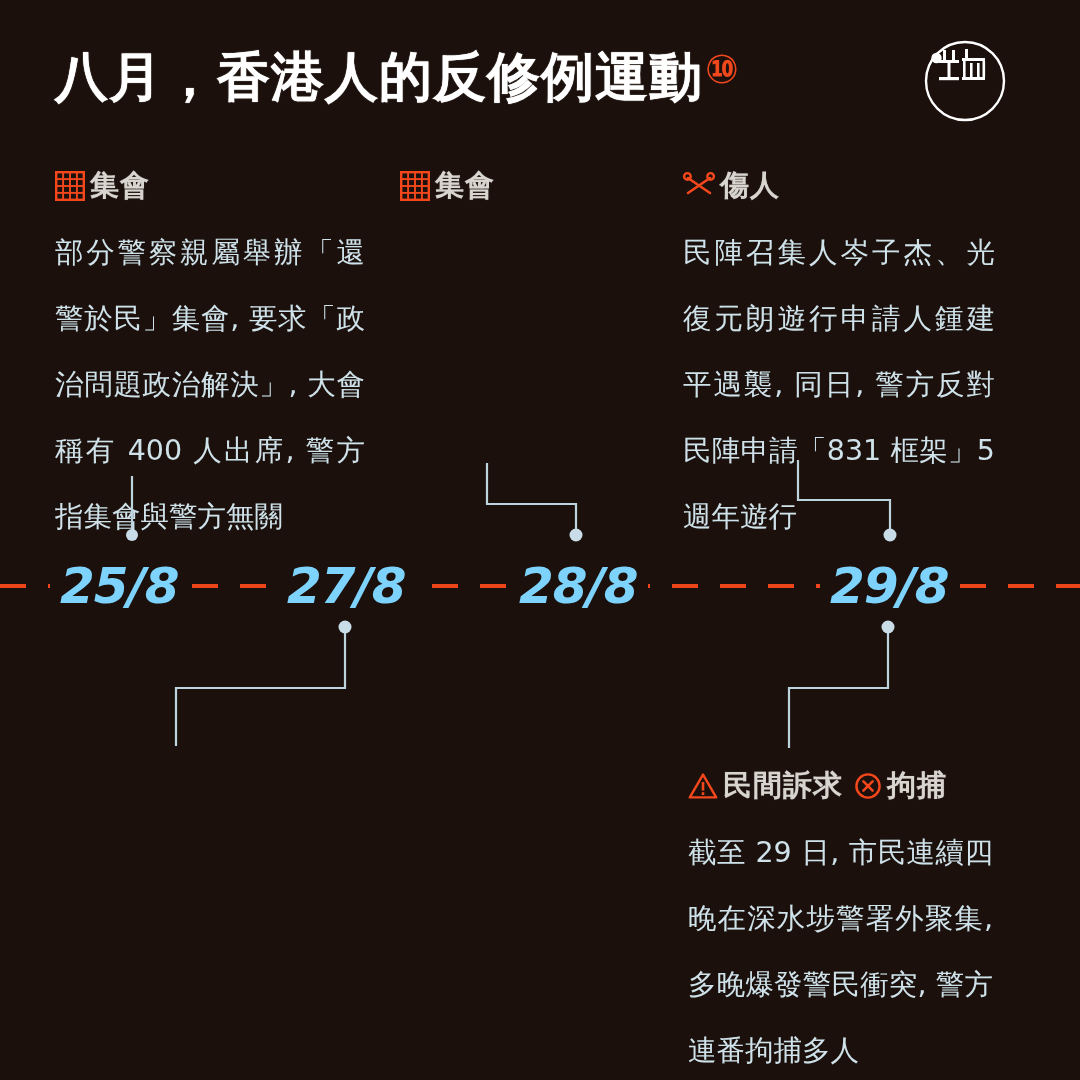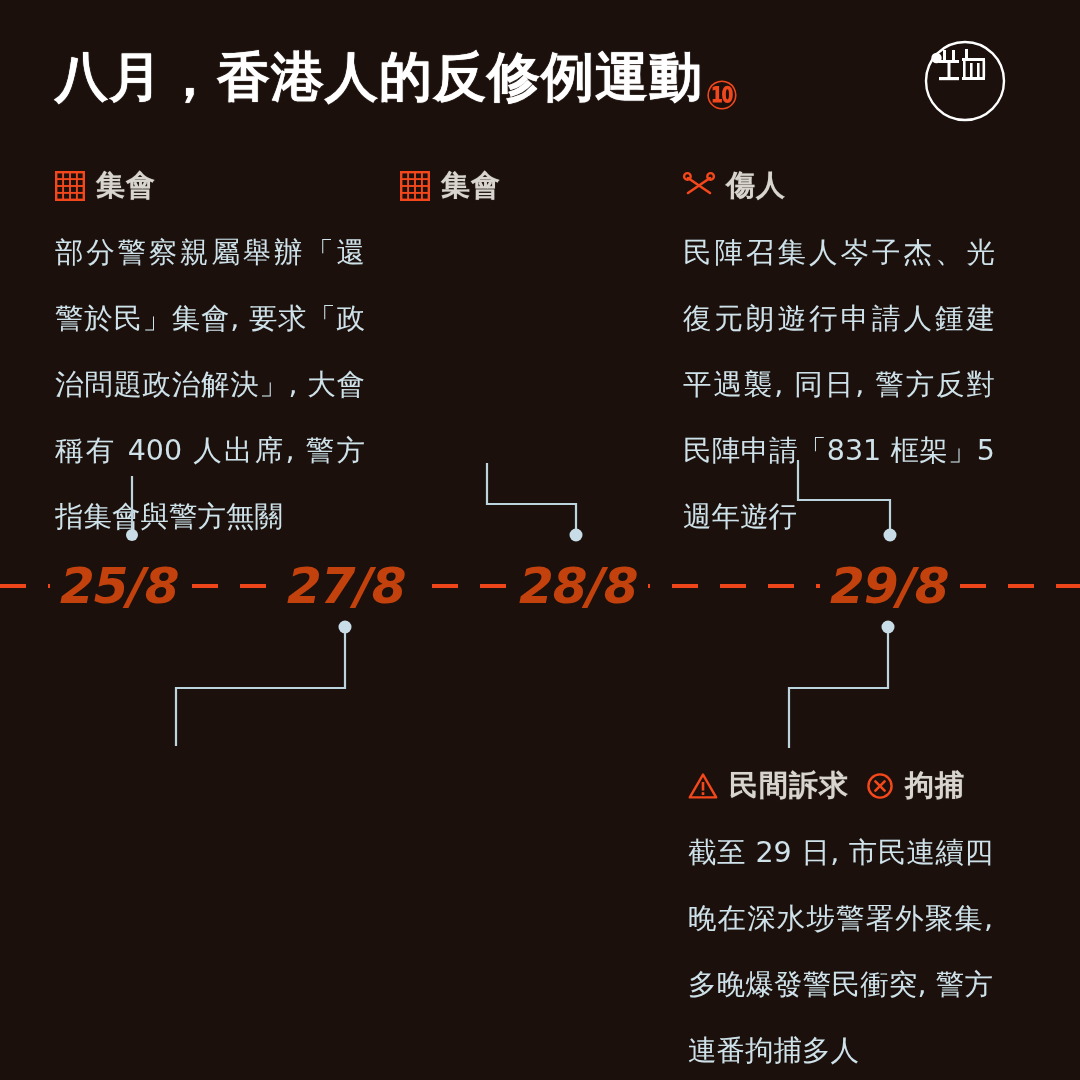--- a/index.html
+++ b/index.html
@@ -14,21 +14,21 @@
   .canvas{position:relative;width:1080px;height:1080px;}
 
   
   .title{
     position:absolute;left:55px;top:42px;
     color:#ffffff;
     font-size:53px;
     font-weight:bold;
     letter-spacing:1px;
     white-space:nowrap;
-    display:flex;align-items:flex-end;
+    display:flex;align-items:flex-start;
   }
   .title-text{
     font-family:"DejaVu Sans","Liberation Sans",sans-serif;
     font-weight:bold;
     text-shadow:0 0 1px #fff;
   }
   .title-num{
     color:#f0471c;
     font-size:40px;
     margin-left:2px;
@@ -37,21 +37,21 @@
   }
   .logo{
     position:absolute;right:72px;top:36px;
     width:86px;height:88px;
   }
 
   
   .event{position:absolute;}
   .ev-head{
     display:flex;align-items:center;
-    gap:11px;
+    gap:5px;
     margin-bottom:14px;
     white-space:nowrap;
   }
   .ev-head .ico{display:inline-flex;align-items:center;justify-content:center;flex:0 0 auto;}
   .ev-label{
     color:#d8d4ce;
     font-size:29px;
     font-weight:bold;
     letter-spacing:1px;
     font-family:"DejaVu Sans","Liberation Sans",sans-serif;
@@ -67,21 +67,21 @@
   .ev-body.justify{text-align:justify;text-justify:inter-character;}
 
   
   .axis{
     position:absolute;left:0;top:584px;width:1080px;height:4px;
     background-image:linear-gradient(to right,#ef451b 0 26px,transparent 26px 48px);
     background-size:48px 4px;background-repeat:repeat-x;
   }
   .date{
     position:absolute;top:556px;
-    color:#c2410c;
+    color:#7dd3fc;
     font-size:50px;
     font-weight:bold;
     font-style:italic;
     font-family:"DejaVu Sans","Liberation Sans",sans-serif;
     letter-spacing:-1px;
     background:#1b100c;
     padding:0 10px;
     line-height:60px;
     z-index:3;
     white-space:nowrap;

